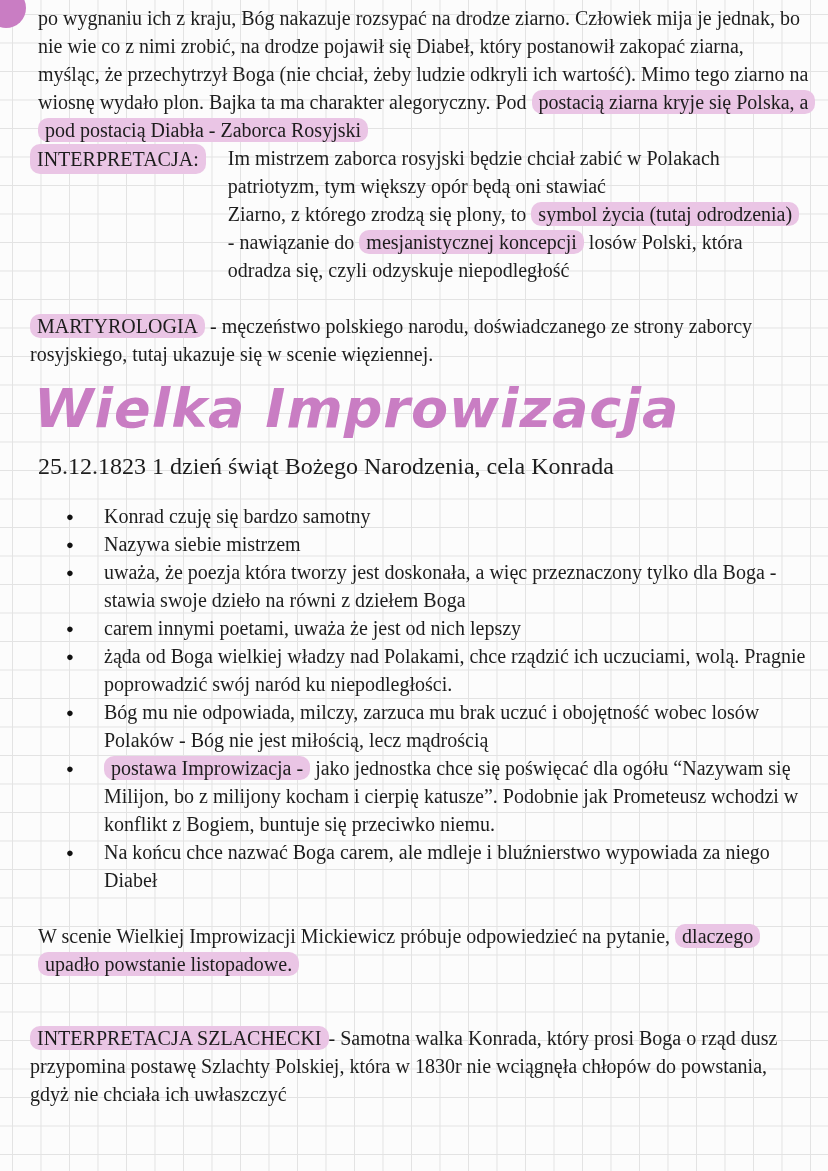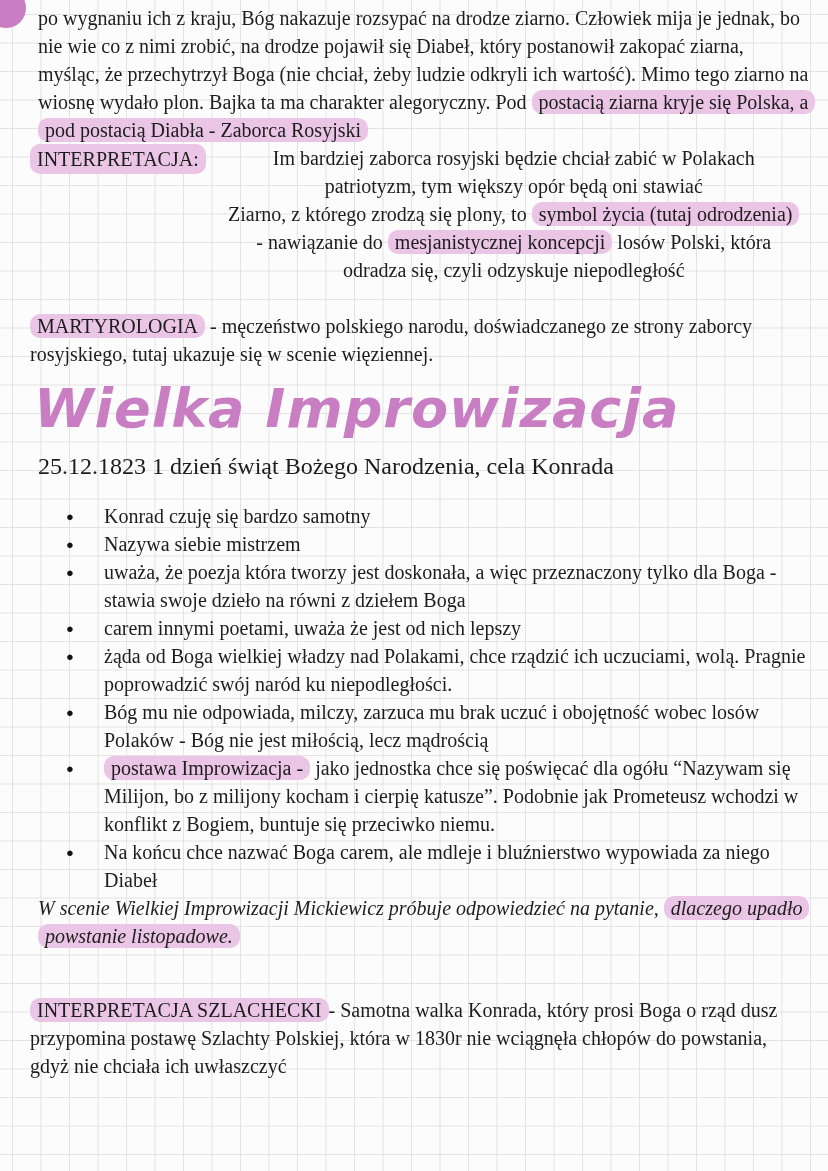--- a/index.html
+++ b/index.html
@@ -54,21 +54,20 @@
     background:#eac5e5;
     border-radius:10px;
     padding:1px 7px;
     -webkit-box-decoration-break:clone;
     box-decoration-break:clone;
   }
   .interp{
     display:flex;
     align-items:flex-start;
     margin:0 0 0 -8px;
-    text-align:center;
   }
   .interp-label{
     flex:0 0 auto;
     font-size:20px;
     line-height:28px;
     margin-right:22px;
     white-space:nowrap;
   }
   .interp-body{
     flex:1 1 auto;
@@ -97,36 +96,36 @@
     padding-left:0;
   }
   ul.bullets li::before{
     content:"●";
     position:absolute;
     left:-38px;
     top:1px;
     font-size:13px;
     color:#111;
   }
-  p.closing{font-style:italic;}
+  p.closing{margin-top:28px;}
   p.rewol{margin:46px 0 0 -8px;}
 </style>
 </head>
 <body>
 
 <div class="page">
   <div class="corner-blob"></div>
 
 
   <p class="body intro"><span>po wygnaniu ich z kraju, Bóg nakazuje rozsypać na drodze ziarno. Człowiek mija je jednak, bo nie wie co z nimi zrobić, na drodze pojawił się Diabeł, który postanowił zakopać ziarna, myśląc, że przechytrzył Boga (nie chciał, żeby ludzie odkryli ich wartość). Mimo tego ziarno na wiosnę wydało plon. Bajka ta ma charakter alegoryczny. Pod </span><span class="hl">postacią ziarna kryje się Polska, a pod postacią Diabła - Zaborca Rosyjski</span></p>
 
   <div class="interp">
     <span class="hl interp-label">INTERPRETACJA:</span>
     <div class="interp-body">
-      <p><span>Im bardziej zaborca rosyjski będzie chciał zabić w Polakach patriotyzm, tym większy opór będą oni stawiać</span></p>
+      <p><span>Im mistrzem zaborca rosyjski będzie chciał zabić w Polakach patriotyzm, tym większy opór będą oni stawiać</span></p>
       <p><span>Ziarno, z którego zrodzą się plony, to </span><span class="hl">symbol życia (tutaj odrodzenia)</span><span> - nawiązanie do </span><span class="hl">mesjanistycznej koncepcji</span><span> losów Polski, która odradza się, czyli odzyskuje niepodległość</span></p>
     </div>
   </div>
 
   <p class="body marty"><span class="hl">MARTYROLOGIA</span><span> - męczeństwo polskiego narodu, doświadczanego ze strony zaborcy rosyjskiego, tutaj ukazuje się w scenie więziennej.</span></p>
 
   <h2 class="title-wielka">Wielka Improwizacja</h2>
   <p class="subtitle">25.12.1823 1 dzień świąt Bożego Narodzenia, cela Konrada</p>
 
   <ul class="bullets" id="bullet-list">

